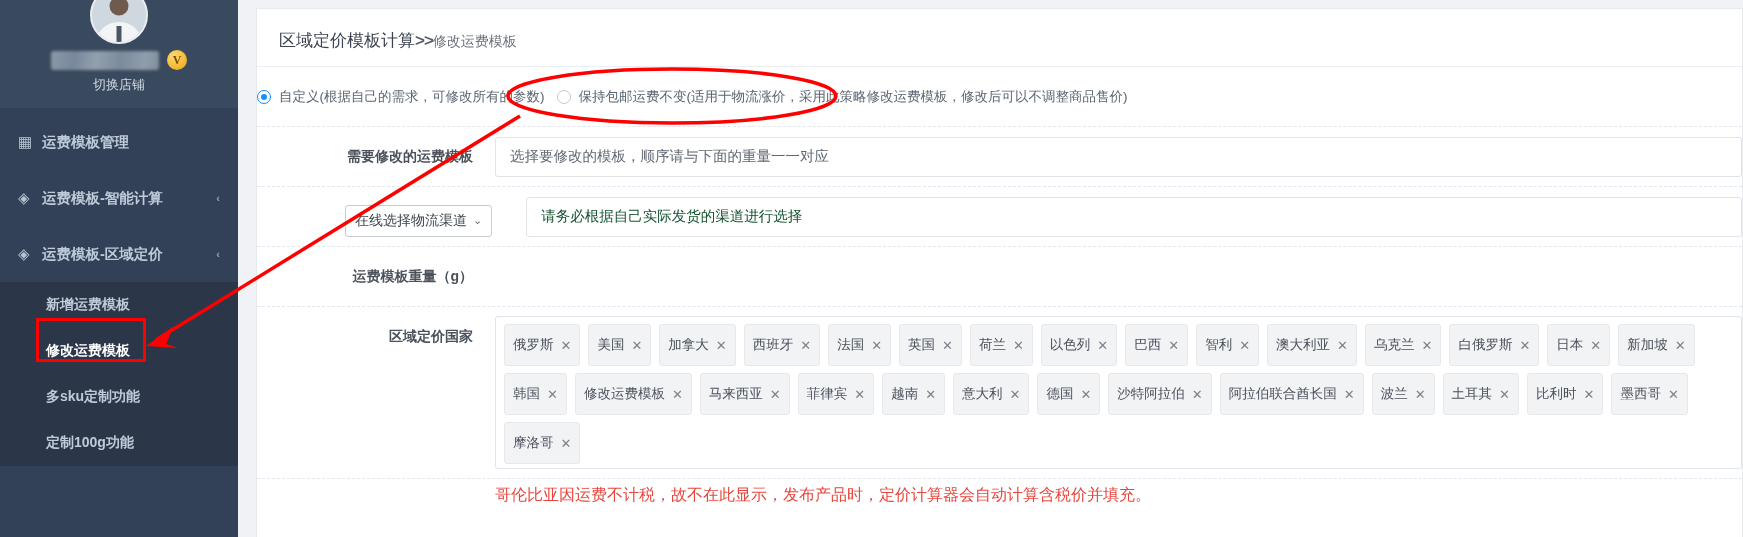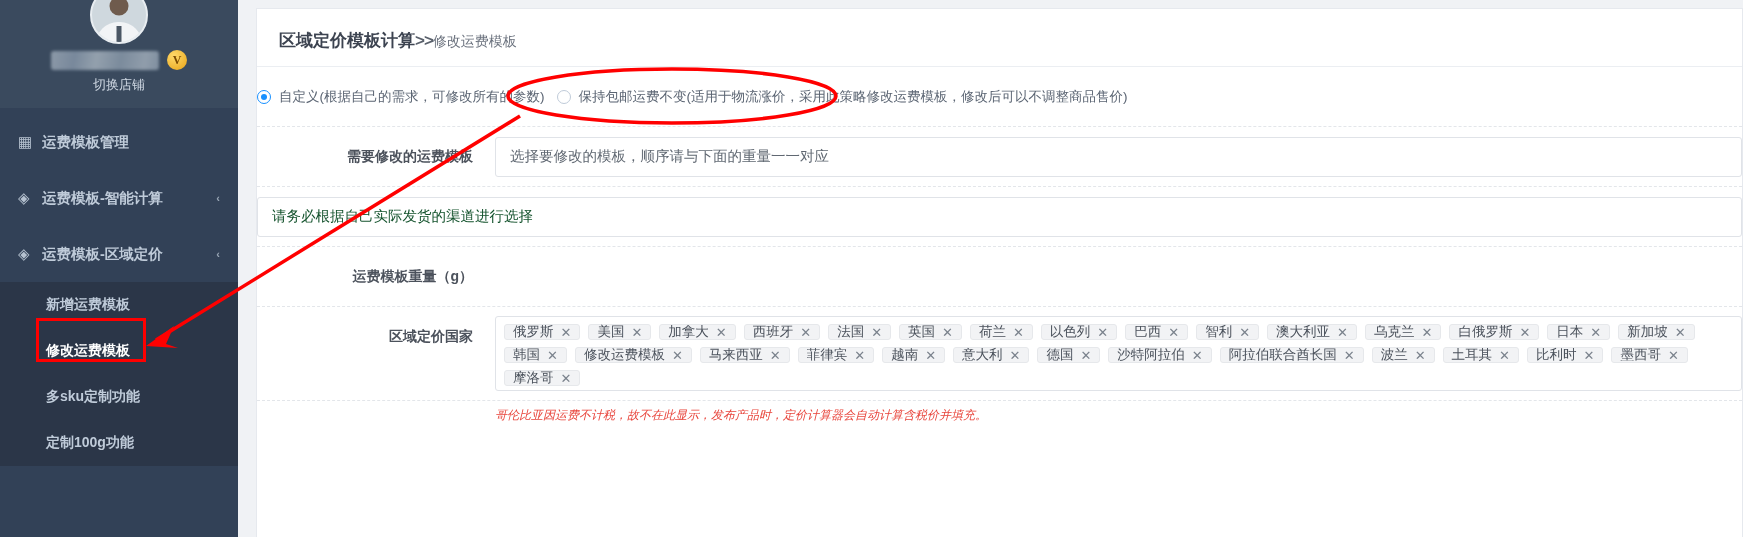--- a/index.html
+++ b/index.html
@@ -70,21 +70,21 @@
     position:absolute; left:36px; top:318px; width:110px; height:44px;
     border: 3px solid #ff0000; pointer-events:none; z-index: 40;
   }
 
   
   .main { flex: 1; height:537px; background:#f0f2f5; padding: 8px 0 0 18px; overflow:hidden; }
   .card { background:#fff; min-height: 529px; border:1px solid #e6e9ee; border-bottom:none; }
   .card-head {
     padding: 20px 0 14px 22px; border-bottom:1px solid #ebeef2;
   }
-  .crumb-strong { font-size: 17px; font-weight: bold; color:#3c4350; }
+  .crumb-strong { font-size: 17px; font-weight: normal; color:#3c4350; }
   .crumb-sep { font-size: 17px; font-weight: bold; color:#5a616c; letter-spacing:-1px; }
   .crumb-weak { font-size: 14px; color:#6b727e; }
 
   .form { padding: 0; }
   .row {
     display:flex; align-items:center; min-height: 60px;
     border-bottom: 1px dashed #e3e6ea; padding: 9px 0;
   }
   .row:last-child { border-bottom: none; }
   .row-label {
@@ -119,29 +119,29 @@
     font-size: 14.5px; color:#14532d; background:#fff;
   }
   .field.dark-ph { color:#606872; }
 
   .tagbox {
     flex: 1; border:1px solid #e0e3e8; border-radius:3px; background:#fff;
     padding: 7px 8px 4px 8px; display:flex; flex-wrap:wrap; gap: 7px 8px;
     min-height: 40px; align-content:flex-start;
   }
   .tag {
-    height: 16px; background:#f2f3f5; border:1px solid #e6e8eb; border-radius:3px;
+    height: 42px; background:#f2f3f5; border:1px solid #e6e8eb; border-radius:3px;
     display:inline-flex; align-items:center; gap:7px; padding: 0 8px;
     font-size: 13.5px; color:#4a515b; white-space:nowrap;
   }
   .tag .x { font-size: 13px; color:#7a828c; font-weight:bold; cursor:pointer; }
 
   .note-row { padding: 6px 0 10px 0; display:flex; }
   .note-spacer { flex: 0 0 238px; }
-  .note { font-size: 12px; color:#e8453c;font-style:italic; }
+  .note { font-size: 16px; color:#e8453c; }
 
   
   .anno { position:absolute; left:0; top:0; width:1743px; height:537px;
           pointer-events:none; z-index: 30; }
 </style>
 </head>
 <body>
 
 <div class="app">
 
@@ -220,20 +220,24 @@
         <div class="row">
           <div class="row-label">需要修改的运费模板</div>
           <div class="row-body">
             <div class="field dark-ph">选择要修改的模板，顺序请与下面的重量一一对应</div>
           </div>
         </div>
 
         <div class="row">
           <div class="row-label"></div>
           <div class="row-body" style="padding:0;margin-left:-238px;">
+            <div class="sel">
+              <span>在线选择物流渠道</span>
+              <span class="caret">⌄</span>
+            </div>
             <div class="field">请务必根据自己实际发货的渠道进行选择</div>
           </div>
         </div>
 
         <div class="row">
           <div class="row-label">运费模板重量（g）</div>
         </div>
 
         <div class="row" style="align-items:flex-start;justify-content:flex-end;">
           <div class="row-label" style="padding-top:12px;">区域定价国家</div>

